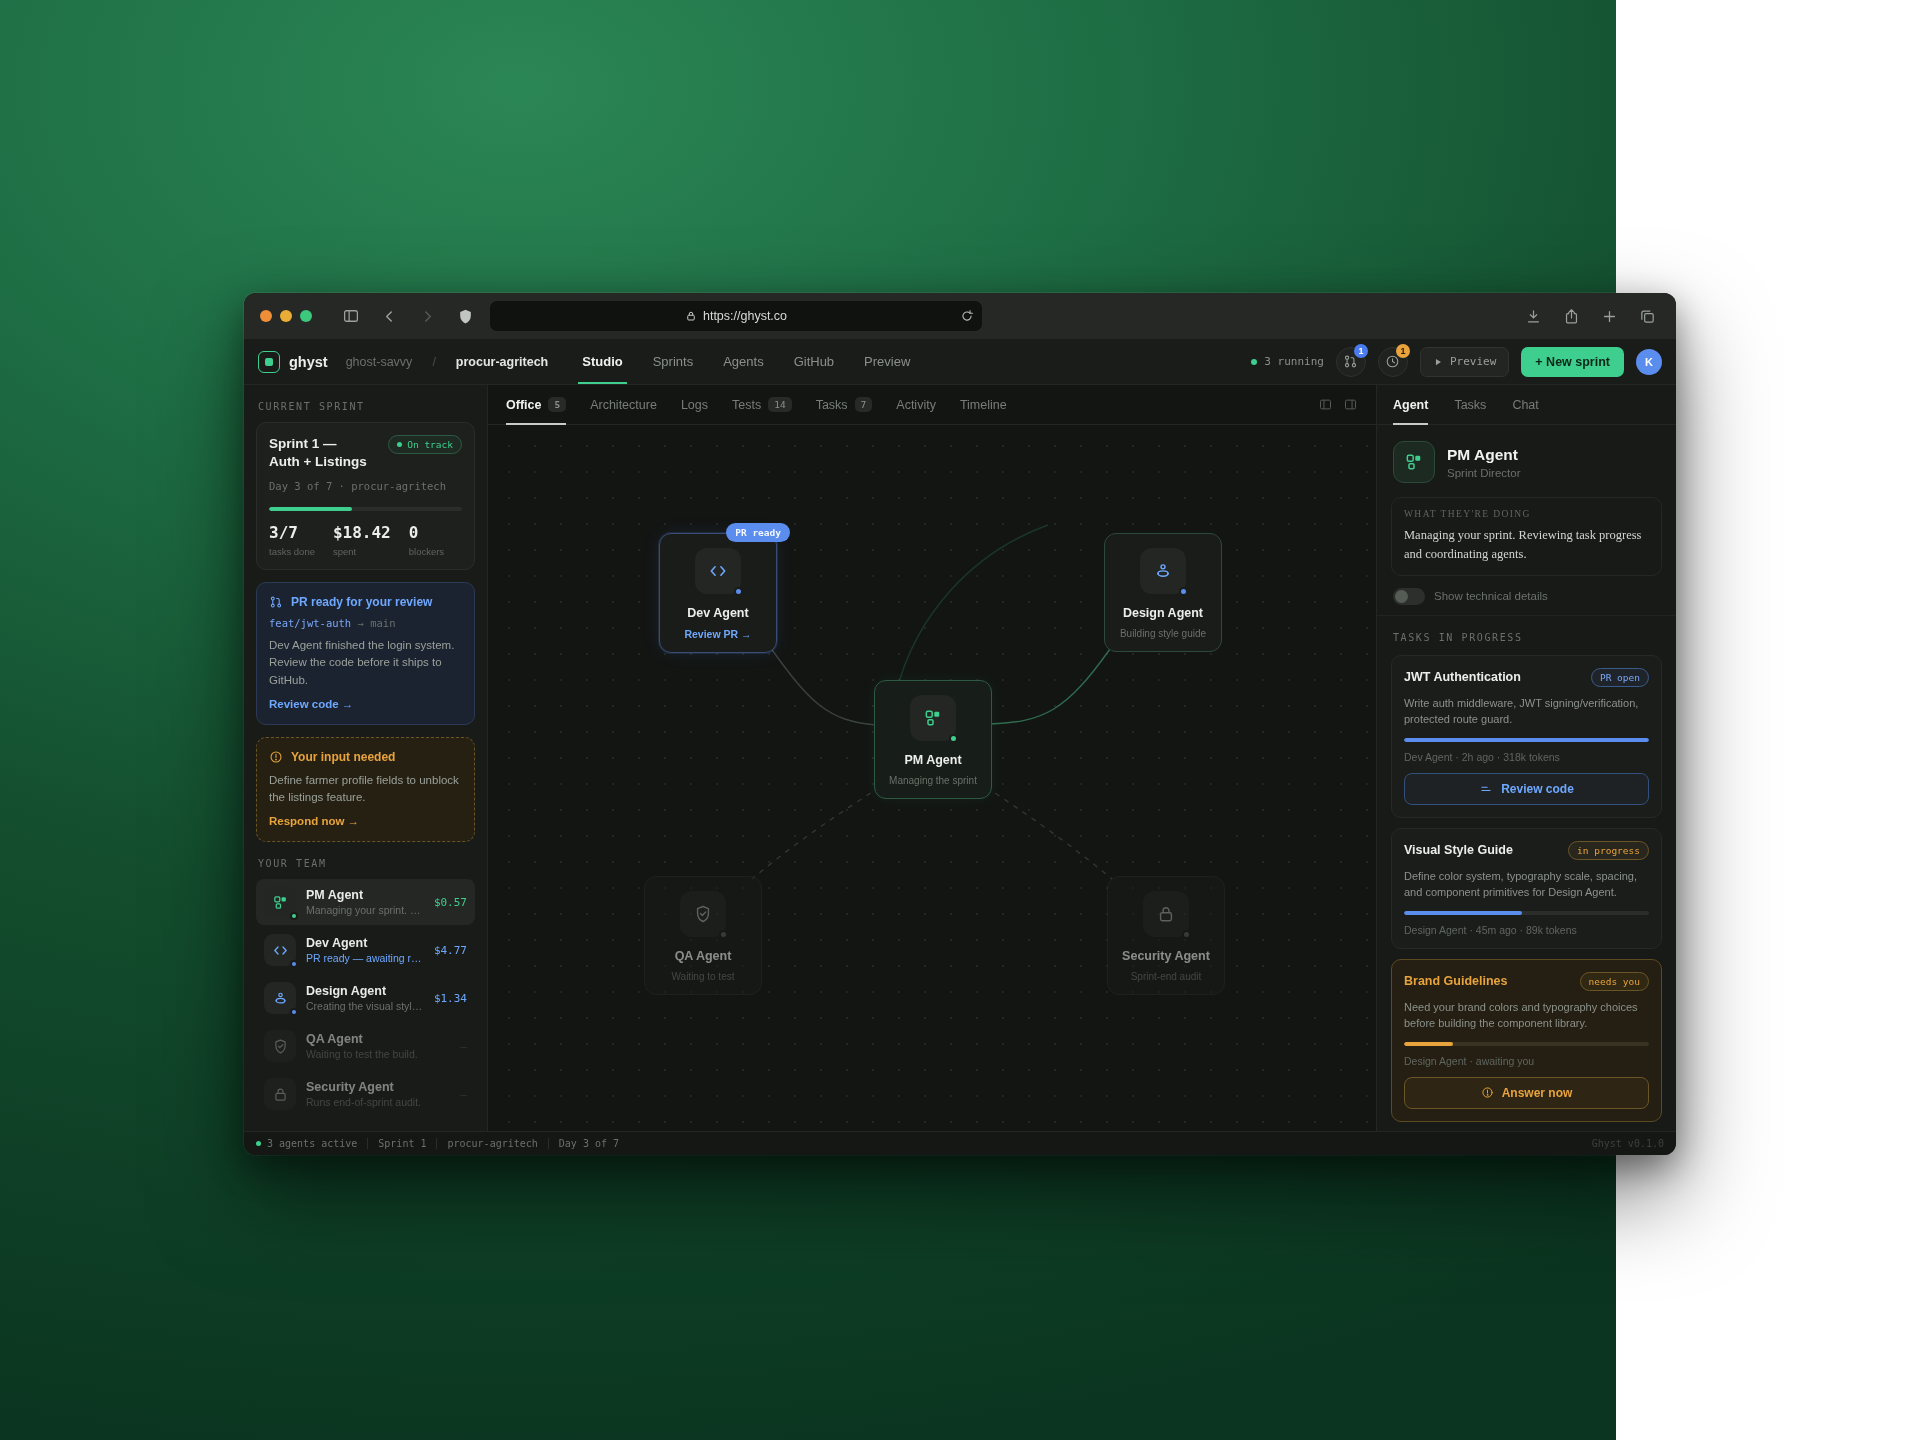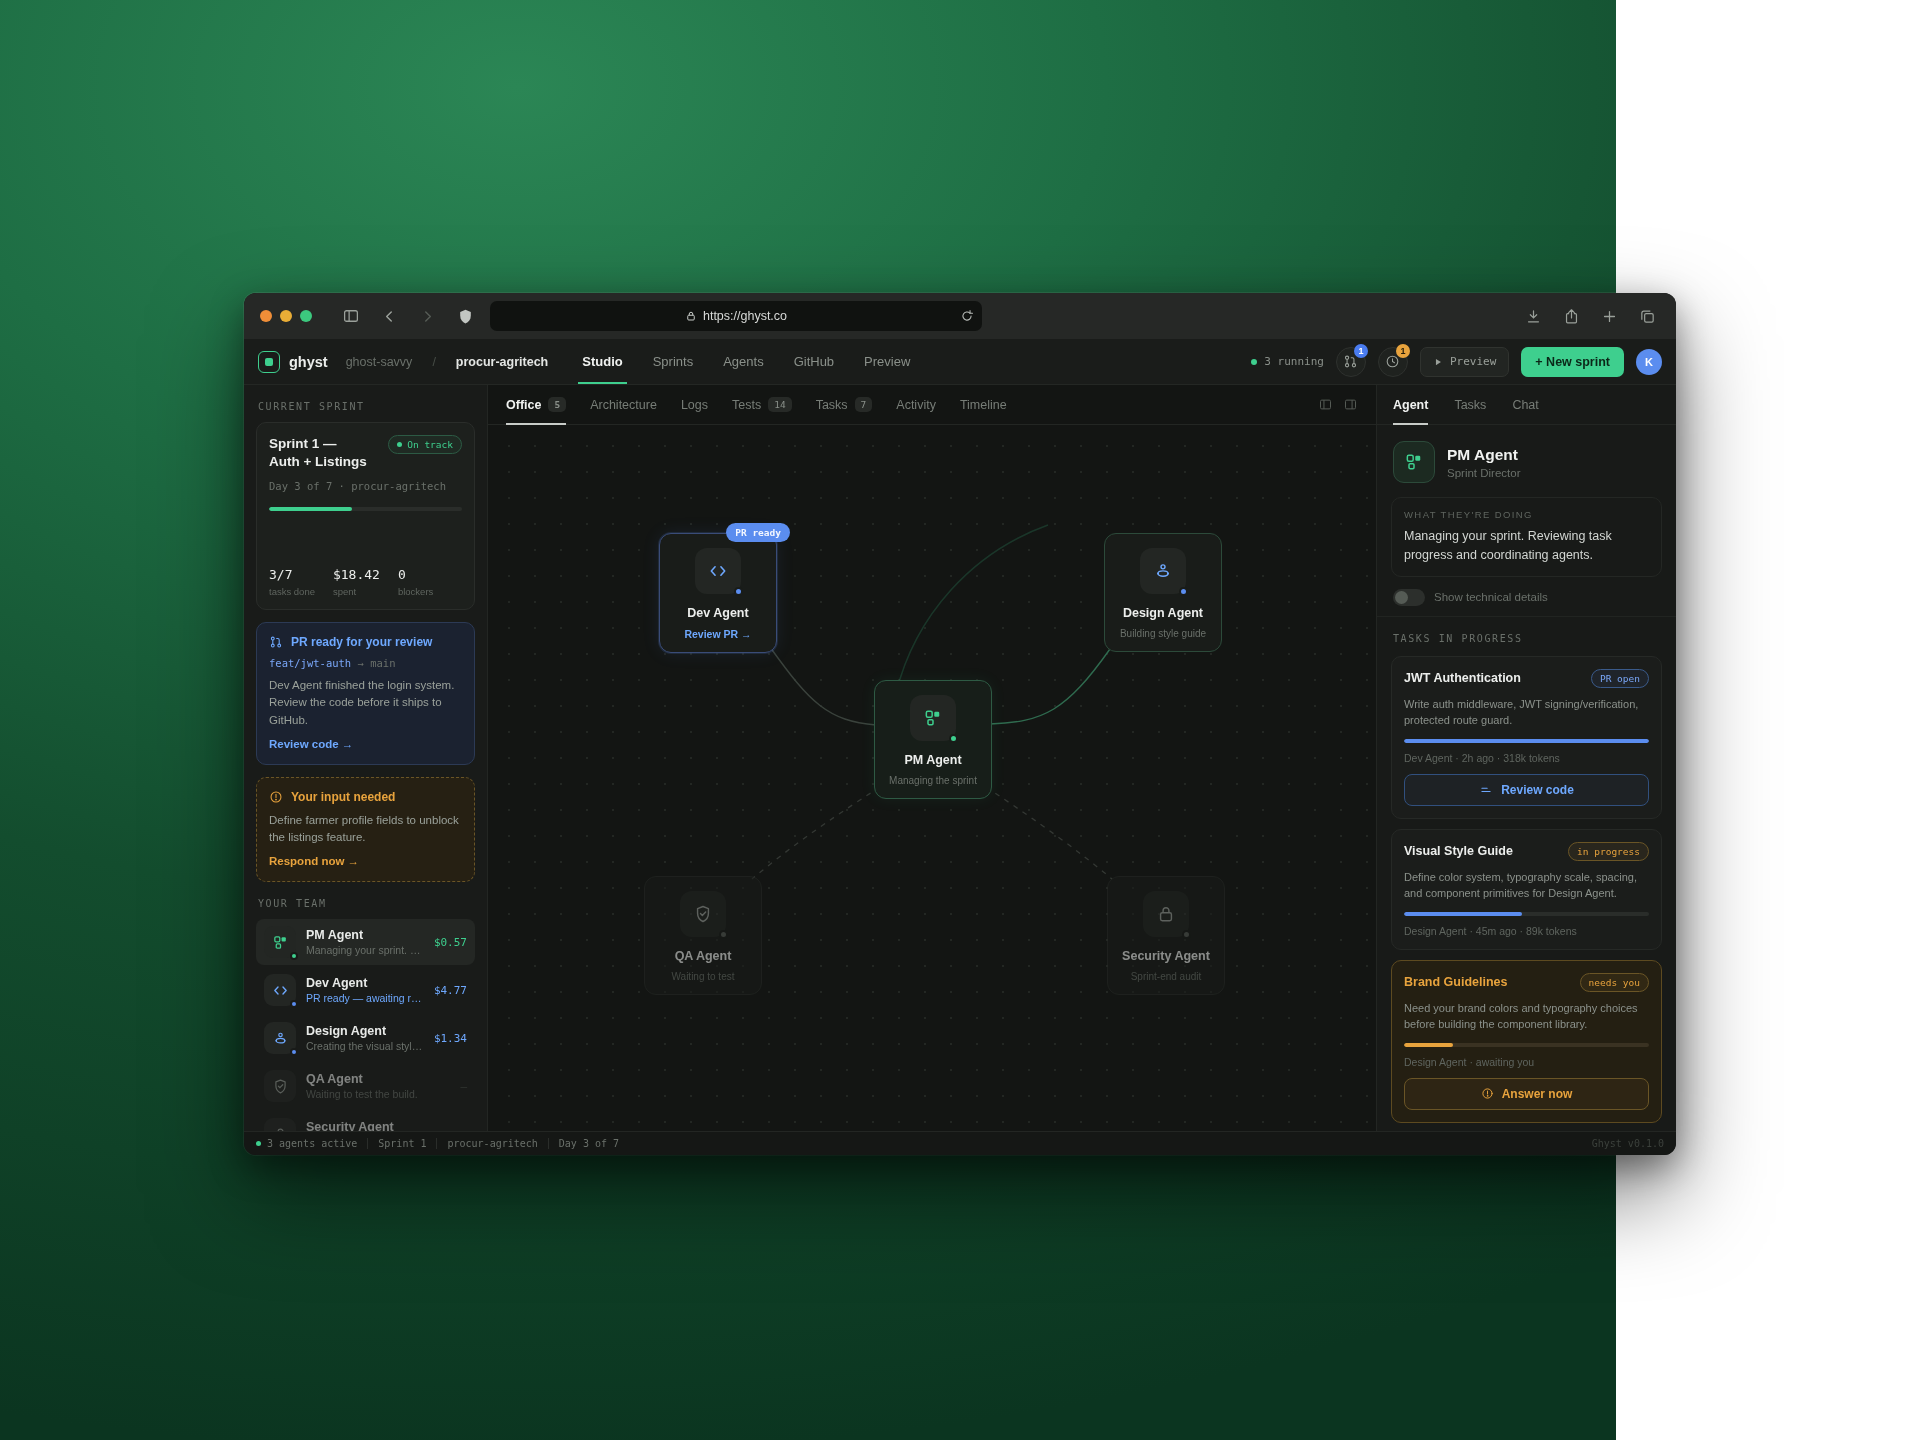--- a/index.html
+++ b/index.html
@@ -55,21 +55,21 @@
   .sprint-head { display:flex; justify-content:flex-start; align-items:flex-start; gap:18px; }
   .sprint-title { color:#eceeec; font-size:13.5px; font-weight:700; line-height:1.35; width:118px; }
   .pill { border-radius:99px; font-size:9.5px; padding:3px 8px; display:inline-flex; align-items:center; gap:5px; white-space:nowrap; }
   .pill.green { border:1px solid #2c5a44; color:#3ecf8e; background:rgba(62,207,142,.06); }
   .pill .pdot { width:5px; height:5px; border-radius:50%; background:#3ecf8e; }
   .sprint-meta { color:#6a706a; font-size:10.5px; margin-top:8px; line-height:1.5; }
   .pbar { height:4px; border-radius:2px; background:#2a2d2a; margin-top:12px; overflow:hidden; }
   .pbar > div { height:100%; border-radius:2px; }
   .fill-green { background:#3ecf8e; } .fill-blue { background:#5b8def; } .fill-orange { background:#e8a33d; }
   .stats { display:flex; margin-top:12px; gap:18px; }
-  .stat-v { color:#eceeec; font-size:13px; font-weight:400;margin-top:44px; }
+  .stat-v { color:#eceeec; font-size:16px; font-weight:700; }
   .stat-l { color:#5f655f; font-size:9.5px; margin-top:4px; }
 
   .card.blue-card { margin-top:12px; background:#1b2230; border-color:#2c3a55; }
   .card-title-row { display:flex; align-items:center; gap:8px; }
   .blue-card .card-title { color:#6ea8fe; font-size:12px; font-weight:700; }
   .branch-line { margin-top:8px; font-size:10.5px; }
   .branch-line .b { color:#7aa7f8; } .branch-line .m { color:#6a706a; }
   .card-body { color:#9aa19a; font-size:11.5px; line-height:1.5; margin-top:8px; }
   .card-link { font-size:11.5px; font-weight:700; margin-top:9px; display:inline-block; }
   .link-blue { color:#6ea8fe; } .link-orange { color:#e8a33d; }
@@ -120,21 +120,21 @@
   
   .rpanel { width:300px; flex:0 0 300px; background:#181a18; border-left:1px solid #232623; display:flex; flex-direction:column; overflow:hidden; }
   .rtabs { height:40px; flex:0 0 40px; border-bottom:1px solid #232623; display:flex; gap:26px; padding:0 16px; }
   .rtab { color:#777d77; font-size:12.5px; display:flex; align-items:center; height:100%; position:relative; }
   .rtab.active { color:#f0f2f0; font-weight:700; }
   .rtab.active::after { content:""; position:absolute; left:0; right:0; bottom:-1px; height:2px; background:#c8ccc8; }
   .agent-head { display:flex; align-items:center; gap:12px; padding:16px 16px 12px; }
   .a-ic { width:42px; height:42px; border-radius:11px; background:#1c2a21; border:1px solid #2c4a3a; display:flex; align-items:center; justify-content:center; }
   .a-name { color:#f0f2f0; font-size:15.5px; font-weight:700; }
   .a-role { color:#6a706a; font-size:11.5px; margin-top:3px; }
-  .doing { margin:2px 14px 0; border:1px solid #242724; border-radius:10px; padding:11px 12px; }
+  .doing { margin:2px 14px 0; border:1px solid #242724; border-radius:10px; padding:11px 12px;font-family:Liberation Serif, serif; }
   .doing-label { color:#5f655f; font-size:9.5px; letter-spacing:1.4px; }
   .doing-text { color:#d2d6d2; font-size:12.5px; line-height:1.5; margin-top:7px; }
   .toggle-row { display:flex; align-items:center; gap:9px; padding:12px 16px 10px; border-bottom:1px solid #212421; }
   .toggle { width:32px; height:17px; border-radius:99px; background:#2c2f2c; position:relative; }
   .toggle::after { content:""; position:absolute; left:2px; top:2px; width:13px; height:13px; border-radius:50%; background:#555b55; }
   .toggle-label { color:#6a706a; font-size:11.5px; }
   .tasks-wrap { padding:12px 14px 0; overflow:hidden; }
   .task-card { border:1px solid #262926; border-radius:10px; background:#1b1d1b; padding:12px; margin-bottom:10px; }
   .task-head { display:flex; justify-content:space-between; align-items:center; gap:8px; }
   .task-title { color:#eceeec; font-size:12.5px; font-weight:700; }

